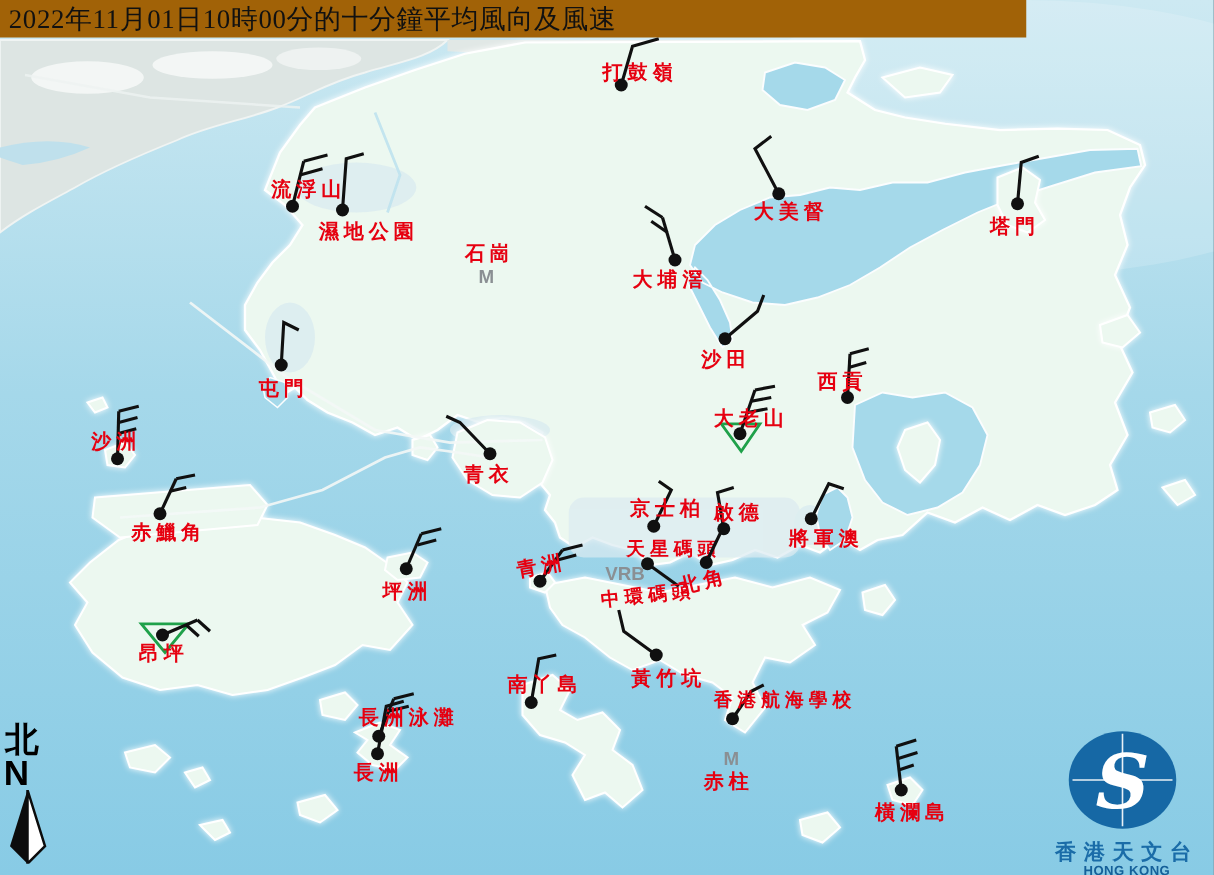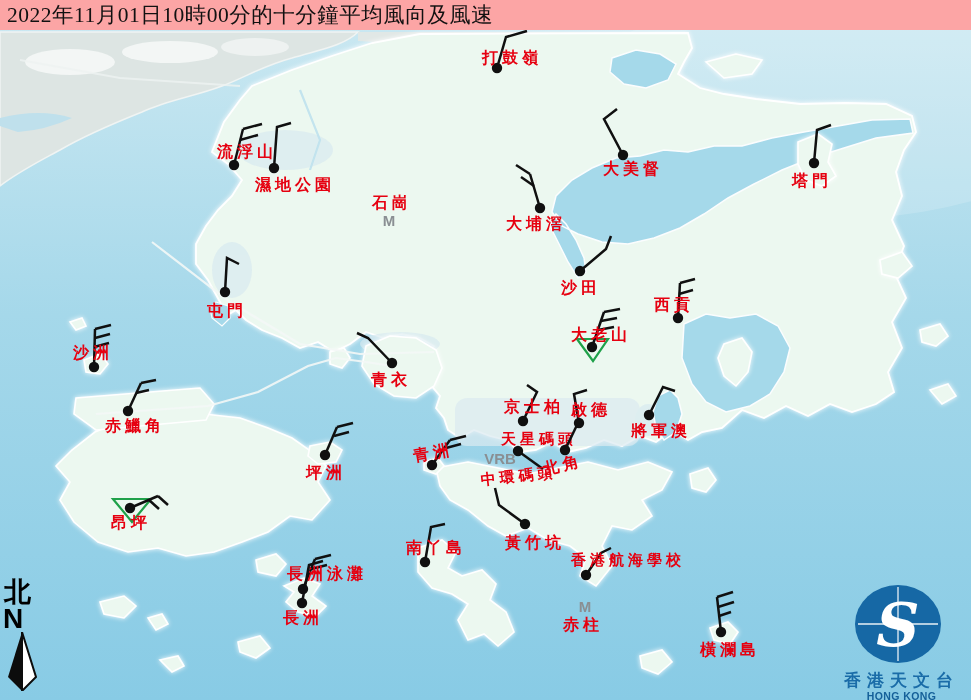--- a/index.html
+++ b/index.html
@@ -1,20 +1,20 @@
 <!DOCTYPE html>
 <html><head>
 <meta charset="utf-8">
 <style>
   html,body{margin:0;padding:0;background:#555;}
   .screen{position:relative;width:971px;height:700px;overflow:hidden;
           font-family:"Liberation Serif", serif;background:#9ad2e7;}
   .screen svg.map{position:absolute;left:0;top:0;}
   .land{filter:drop-shadow(0 0 2.5px rgba(255,255,255,0.95));}
-  .titlebar{position:absolute;left:0;top:0;width:971px;height:30px;background:#fca5a5;
+  .titlebar{position:absolute;left:0;top:0;width:821px;height:30px;background:#a16207;
             line-height:30px;white-space:nowrap;}
   .titlebar span{font-size:21.5px;color:#111;padding-left:7px;letter-spacing:0.5px;}
   .compass{position:absolute;left:2px;top:579px;width:44px;color:#000;}
   .c-zh{font-size:27px;font-weight:bold;line-height:27px;padding-left:2px;
         font-family:"Liberation Serif", serif;}
   .c-n{font-size:28px;font-weight:bold;line-height:26px;padding-left:1px;
        font-family:"Liberation Sans", sans-serif;}
   .needle{display:block;margin-left:3px;}
   .logo{position:absolute;left:832px;top:582px;width:139px;text-align:center;}
   .logo-zh{font-size:17px;font-weight:bold;color:#1a6ca8;letter-spacing:6px;line-height:19px;

